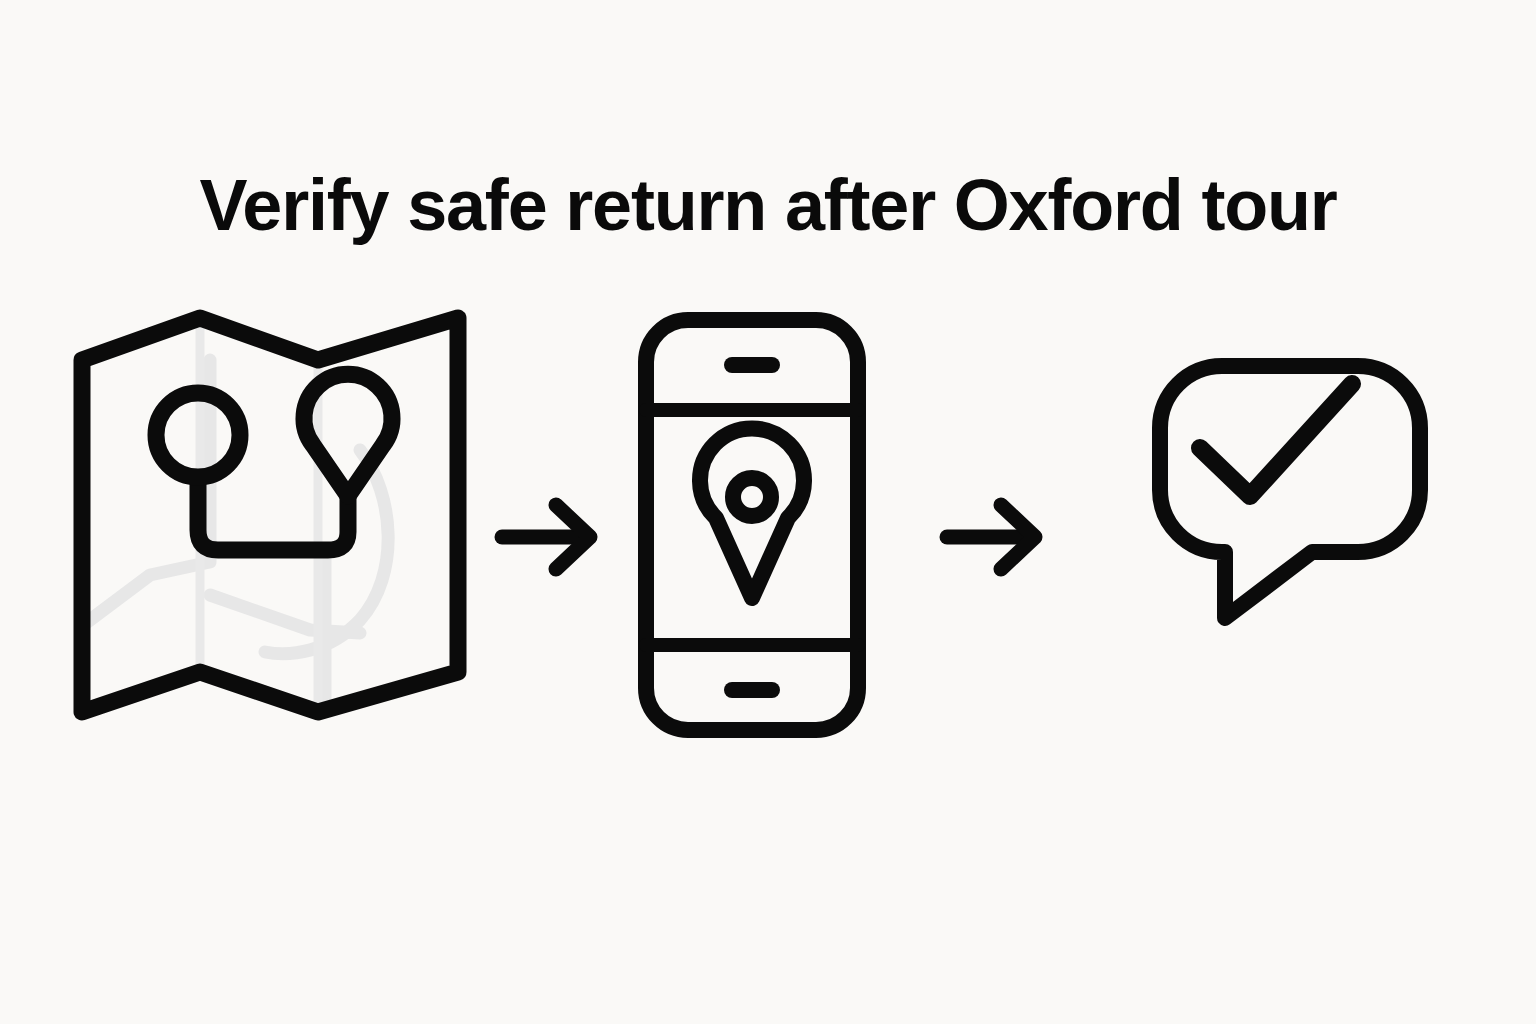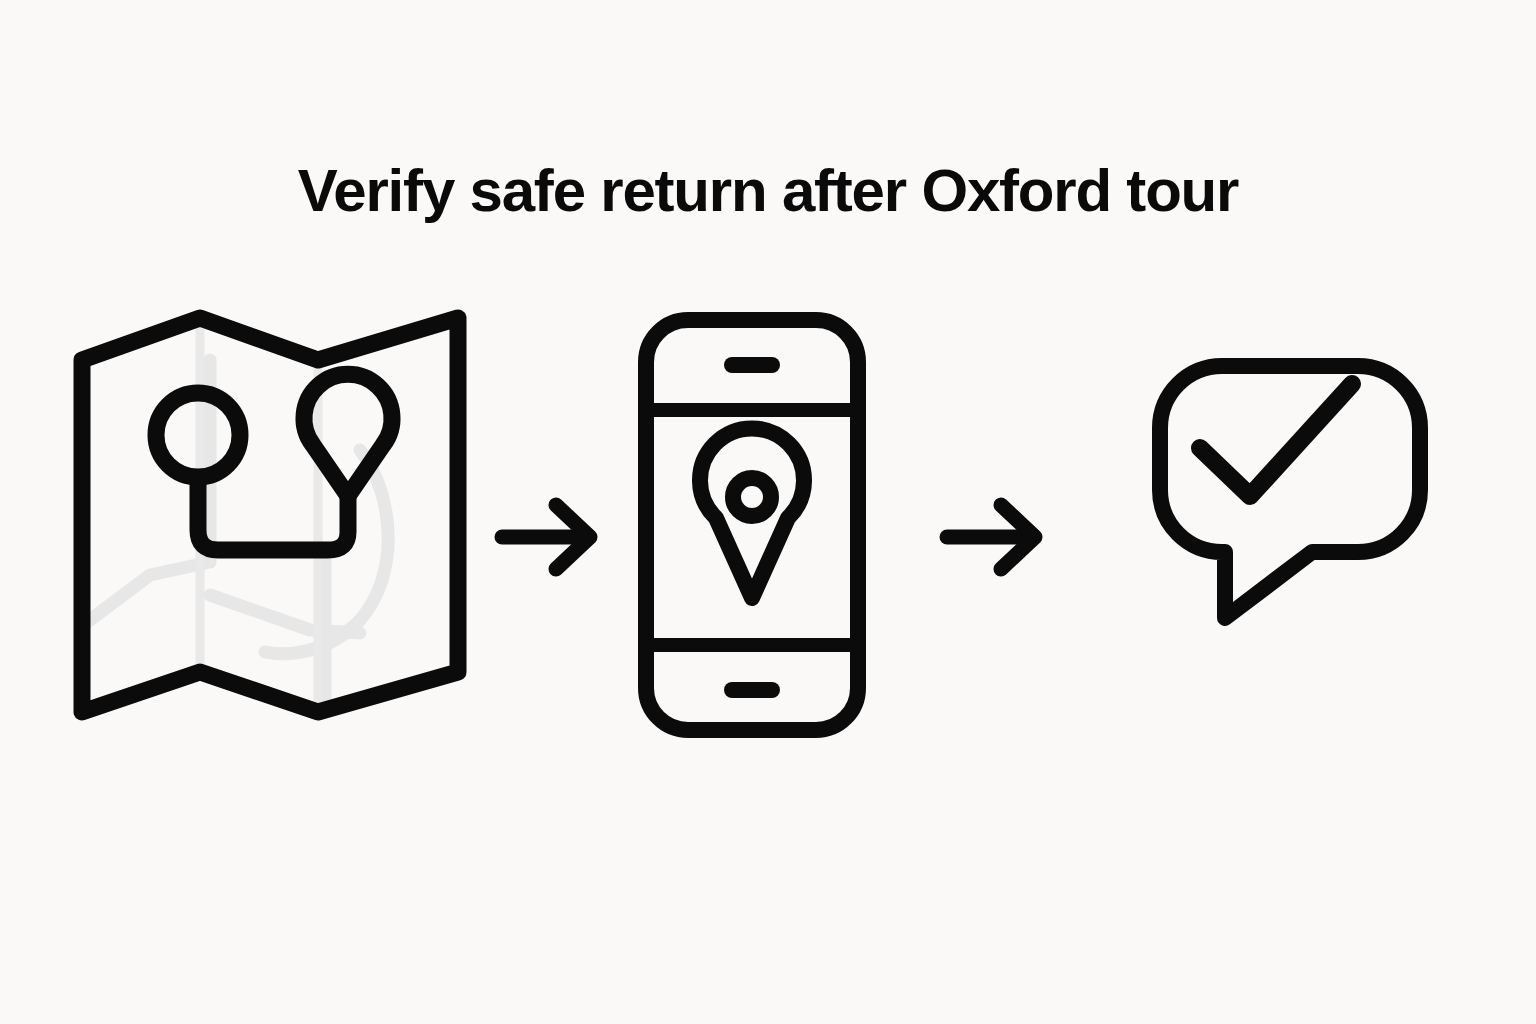--- a/index.html
+++ b/index.html
@@ -21,21 +21,21 @@
     height: 1024px;
     background: #faf9f7;
   }
   .title {
     position: absolute;
     left: 0;
     top: 118px;
     width: 1536px;
     text-align: center;
     font-family: "Liberation Sans", sans-serif;
-    font-size: 60px;
+    font-size: 72px;
     font-weight: bold;
     letter-spacing: -1.2px;
     color: #0a0a0a;
     line-height: 1.1;
     white-space: nowrap;
   }
   .flow {
     position: absolute;
     left: 0;
     top: 300px;

